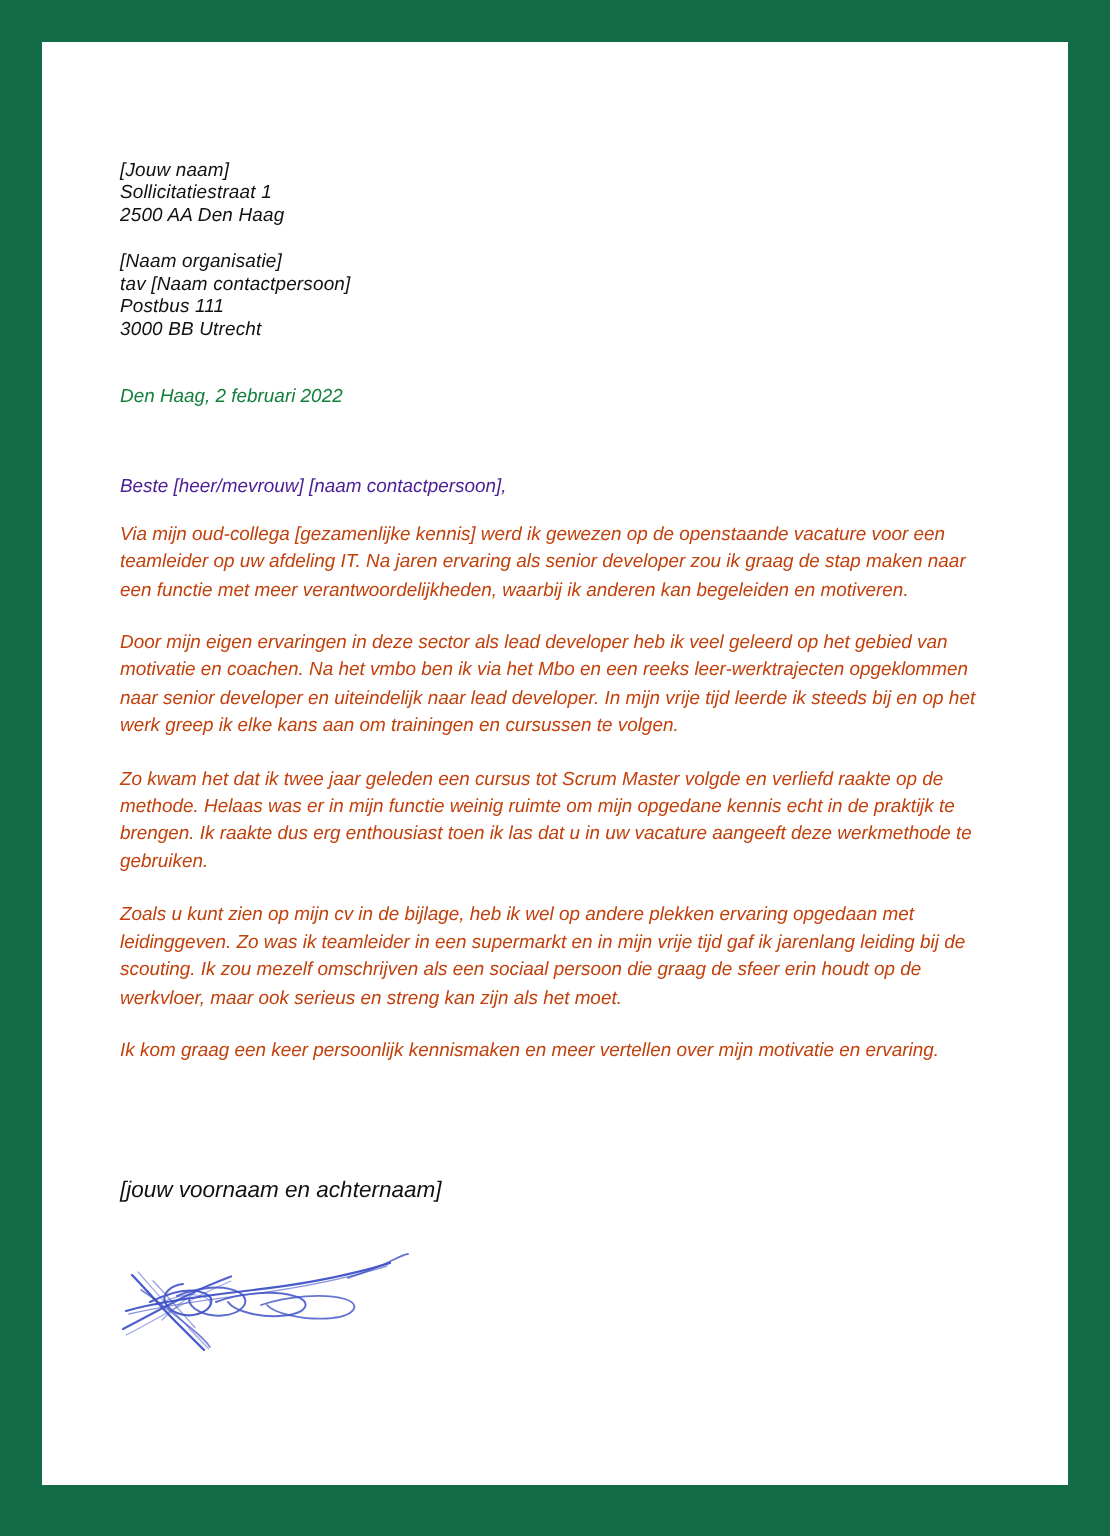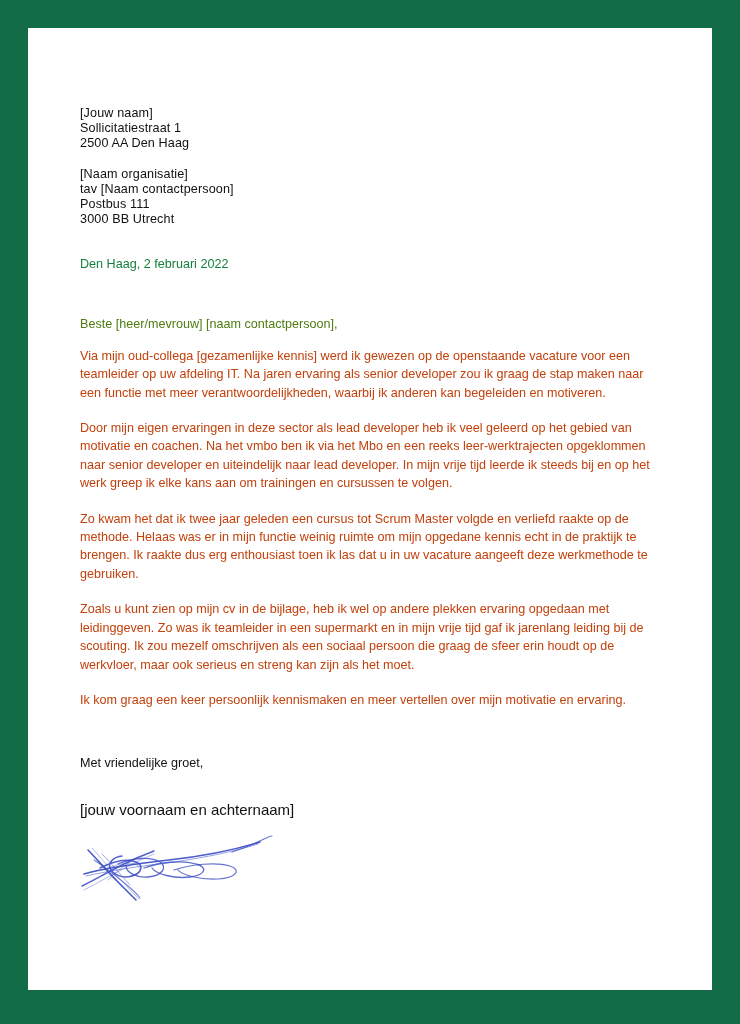--- a/index.html
+++ b/index.html
@@ -20,20 +20,21 @@
     width: 684px;
     height: 962px;
     background: #ffffff;
     box-sizing: border-box;
   }
   .content {
     position: absolute;
     left: 52px;
     top: 78px;
     width: 576px;
+    font-style: italic;
   }
   .block {
     font-size: 12.6px;
     line-height: 15.2px;
     color: #111111;
     letter-spacing: 0.01em;
   }
   .addr-line {
     white-space: pre;
   }
@@ -41,21 +42,21 @@
   .gap-md { height: 30px; }
   .gap-lg { height: 44px; }
   .date-line {
     font-size: 12.6px;
     line-height: 15.2px;
     color: #15803d;
   }
   .salutation {
     font-size: 12.6px;
     line-height: 15.2px;
-    color: #4d7c0f;
+    color: #4c1d95;
   }
   .para {
     font-size: 12.6px;
     line-height: 18.4px;
     color: #c2410c;
     margin: 0 0 17px 0;
     text-align: left;
   }
   .closing {
     font-size: 12.6px;
@@ -110,21 +111,20 @@
     <div class="gap-sm"></div>
 
     <p class="para">Via mijn oud-collega [gezamenlijke kennis] werd ik gewezen op de openstaande vacature voor een teamleider op uw afdeling IT. Na jaren ervaring als senior developer zou ik graag de stap maken naar een functie met meer verantwoordelijkheden, waarbij ik anderen kan begeleiden en motiveren.</p>
     <p class="para">Door mijn eigen ervaringen in deze sector als lead developer heb ik veel geleerd op het gebied van motivatie en coachen. Na het vmbo ben ik via het Mbo en een reeks leer-werktrajecten opgeklommen naar senior developer en uiteindelijk naar lead developer. In mijn vrije tijd leerde ik steeds bij en op het werk greep ik elke kans aan om trainingen en cursussen te volgen.</p>
     <p class="para">Zo kwam het dat ik twee jaar geleden een cursus tot Scrum Master volgde en verliefd raakte op de methode. Helaas was er in mijn functie weinig ruimte om mijn opgedane kennis echt in de praktijk te brengen. Ik raakte dus erg enthousiast toen ik las dat u in uw vacature aangeeft deze werkmethode te gebruiken.</p>
     <p class="para">Zoals u kunt zien op mijn cv in de bijlage, heb ik wel op andere plekken ervaring opgedaan met leidinggeven. Zo was ik teamleider in een supermarkt en in mijn vrije tijd gaf ik jarenlang leiding bij de scouting. Ik zou mezelf omschrijven als een sociaal persoon die graag de sfeer erin houdt op de werkvloer, maar ook serieus en streng kan zijn als het moet.</p>
     <p class="para">Ik kom graag een keer persoonlijk kennismaken en meer vertellen over mijn motivatie en ervaring.</p>
 
     <div class="gap-md"></div>
 
-    <div class="closing">Met vriendelijke groet,</div>
 
     <div class="gap-md"></div>
 
     <div class="signame">[jouw voornaam en achternaam]</div>
 
   </div>
 
   <div class="signature-wrap">
     <svg width="230" height="90" viewBox="0 0 230 90" fill="none" xmlns="http://www.w3.org/2000/svg">
       <g stroke="#3F51C8" fill="none" stroke-linecap="round" stroke-linejoin="round">

